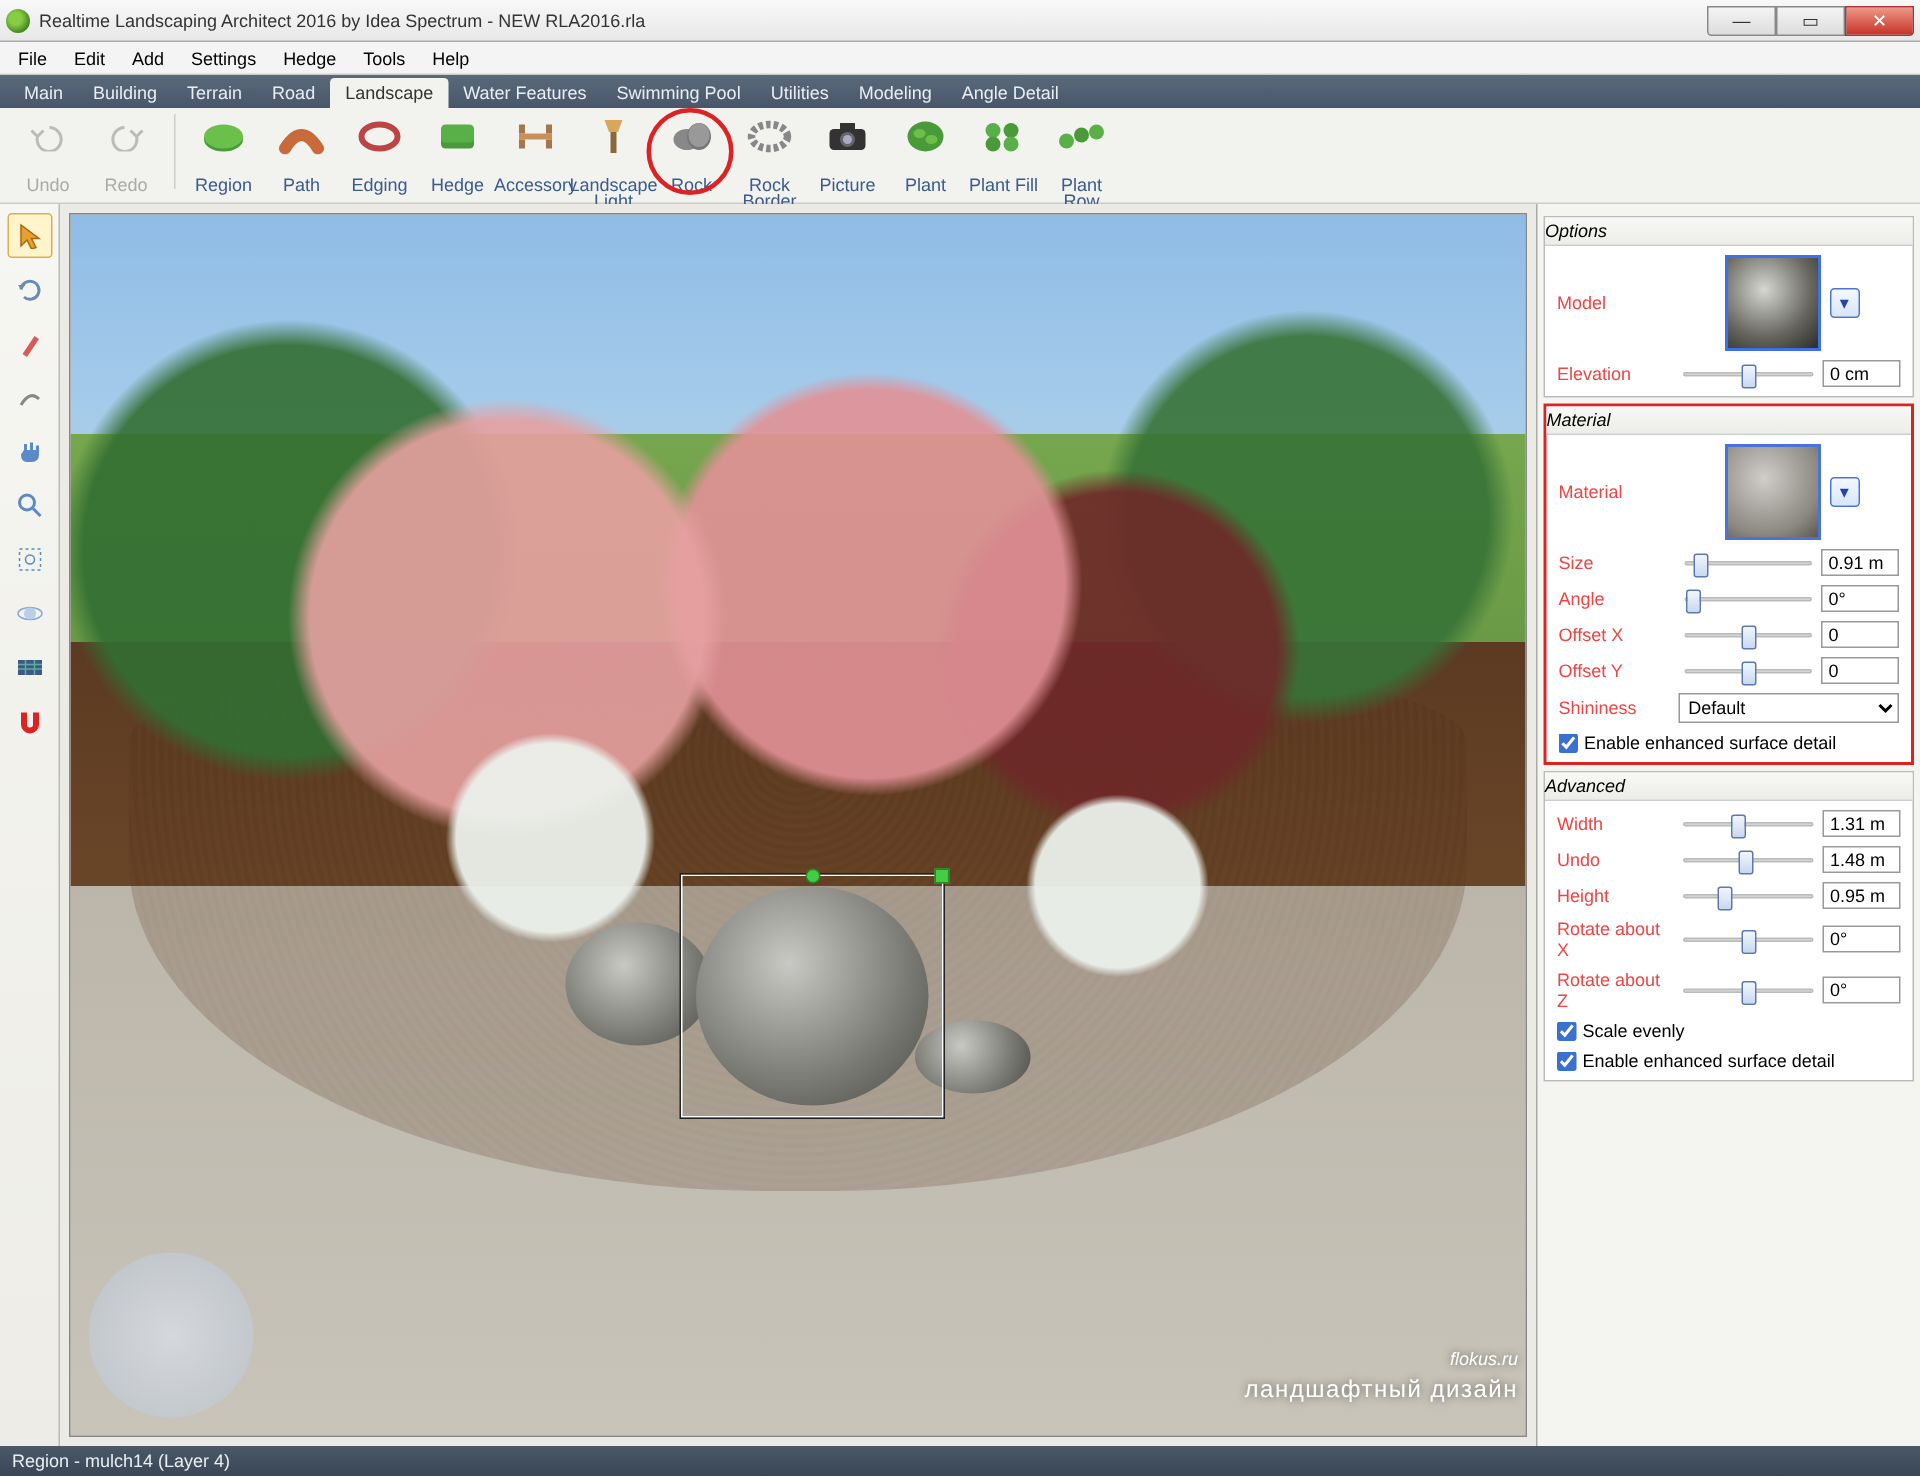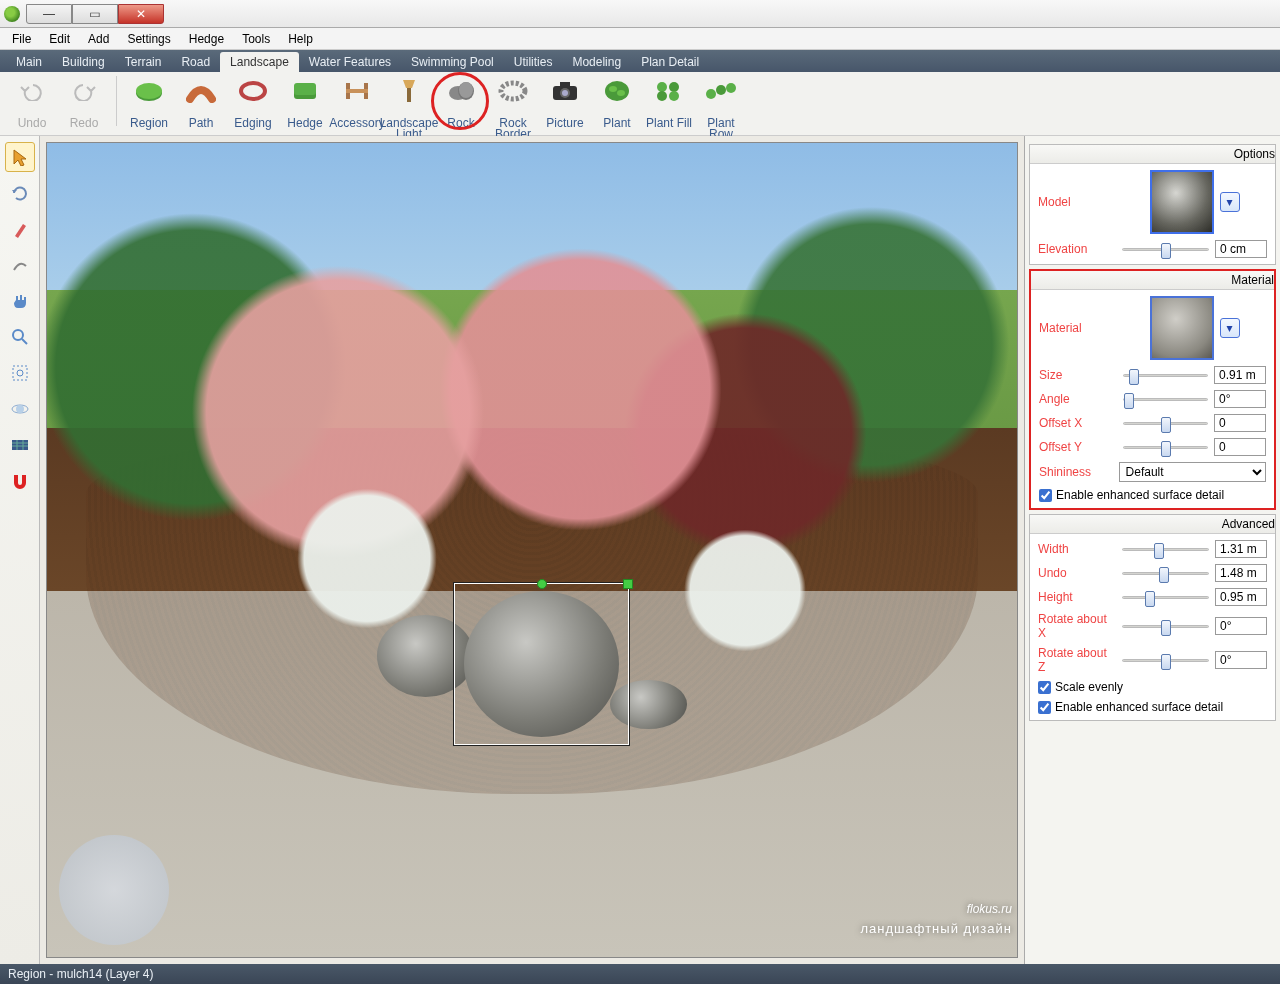--- a/index.html
+++ b/index.html
@@ -64,30 +64,30 @@
  repeating-radial-gradient(circle at 50% 20%, rgba(90,50,25,.6) 0 3px, rgba(70,40,20,.6) 3px 6px); opacity:.35; pointer-events:none;}
 .viewport .walknav { position:absolute; left:12px; bottom:12px; width:110px; height:110px; border-radius:50%; background:radial-gradient(circle,#d8dde5cc,#b8c2cfaa); }
 
 .viewtabs { height:28px; display:flex; align-items:center; padding:0 8px; gap:0; }
 .viewtab { padding:4px 12px; border:1px solid #9a9a90; background:linear-gradient(#fdfdfb,#e8e7e0); cursor:pointer; margin-right:-1px; border-radius:0 0 4px 4px; border-top:none; }
 .viewtab.active { background:#fff; font-weight:500; }
 .layer-sel { margin-left:auto; display:flex; align-items:center; gap:6px; }
 .layer-sel select { width:130px; height:20px; border:1px solid #888; background:#fff; }
 .layer-btn { width:24px; height:22px; border:1px solid #999; background:linear-gradient(#fafafa,#e4e4e0); display:flex; align-items:center; justify-content:center; cursor:pointer; border-radius:3px;}
 .watermark { position:absolute; right:12px; bottom:28px; color:#fff; font-family:Georgia,serif; font-size:32px; text-shadow:0 0 6px #0008; font-style:italic; pointer-events:none; text-align:right;}
-.watermark small { font-size:13px; display:block; letter-spacing:1px; font-style:normal;}
+.watermark small { font-size:16px; display:block; letter-spacing:1px; font-style:normal;}
 
 
 .rightpanel { width: 256px; background:#f4f4f0; border-left:1px solid #aaa; padding:4px; overflow:auto; }
 .panel-title { display:flex; align-items:center; gap:6px; font-size:14px; padding:4px 2px; }
 .panel-title .rockico { width:22px; height:20px; background:radial-gradient(circle at 40% 35%,#bbb,#666); border-radius:50%; }
 .help-btn { margin-left:auto; width:18px; height:18px; border:1px solid #7aa; background:linear-gradient(#e8f4ff,#c8e0f4); color:#246; display:flex; align-items:center; justify-content:center; border-radius:3px; cursor:pointer; font-size:11px;}
 .section { border:1px solid #bbb; background:#fff; margin-top:4px; }
 .section.hl { border:2px solid #d22; }
-.section-hdr { text-align:right; background:linear-gradient(#f8f8f6,#ecece8); border-bottom:1px solid #ccc; padding:2px 0; }
+.section-hdr { text-align:left; background:linear-gradient(#f8f8f6,#ecece8); border-bottom:1px solid #ccc; padding:2px 0;font-style:italic; }
 .section-body { padding:6px 8px; display:flex; flex-direction:column; gap:6px; }
 .row { display:flex; align-items:center; gap:6px; }
 .row label { width:78px; color:#ef4444; }
 .swatch-wrap { flex:1; display:flex; align-items:center; justify-content:center; gap:6px;}
 .swatch { width:64px; height:64px; border:2px solid #4a72d8; background:radial-gradient(circle at 40% 35%,#d0cec8,#8a8880 70%,#5a5852); }
 .swatch.model { background: radial-gradient(circle at 40% 35%,#c8c8c4,#6a6a64 60%,#3a3a36); filter:contrast(1.2);}
 .dd-btn { width:20px; height:20px; border:1px solid #4a72d8; background:linear-gradient(#f4f8ff,#d8e6fa); display:flex; align-items:center; justify-content:center; cursor:pointer; border-radius:3px; color:#24a;}
 .slider { flex:1; display:flex; align-items:center; }
 .slider-track { flex:1; height:3px; background:#d4d4d0; border:1px solid #bbb; border-radius:2px; position:relative; }
 .slider-thumb { position:absolute; top:-6px; width:10px; height:16px; background:linear-gradient(#f2f6fc,#c8d8f0); border:1px solid #5a7aae; border-radius:2px; transform:translateX(-50%); }
@@ -98,20 +98,21 @@
 
 .statusbar { height:20px; background:linear-gradient(#4a5868,#3a4656); color:#e8eef4; display:flex; align-items:center; padding:0 8px; font-size:11px;}
 
 svg { display:block; }
 </style>
 </head>
 <body>
 
 <div class="titlebar">
   <div class="titlebar-icon"></div>
+  <div class="titlebar-text">Realtime Landscaping Architect 2016 by Idea Spectrum - NEW RLA2016.rla</div>
   <div class="win-btns">
     <div class="win-btn min">—</div>
     <div class="win-btn">▭</div>
     <div class="win-btn close">✕</div>
   </div>
 </div>
 
 <div class="menubar">
   <span>File</span>
   <span>Edit</span>
@@ -125,21 +126,21 @@
 <div class="tabs">
   <div class="tab">Main</div>
   <div class="tab">Building</div>
   <div class="tab">Terrain</div>
   <div class="tab">Road</div>
   <div class="tab active">Landscape</div>
   <div class="tab">Water Features</div>
   <div class="tab">Swimming Pool</div>
   <div class="tab">Utilities</div>
   <div class="tab">Modeling</div>
-  <div class="tab">Plan Detail</div>
+  <div class="tab">Angle Detail</div>
 </div>
 
 <div class="toolbar">
   <div class="tool disabled">
       <div class="ico">
         <svg width="26" height="20">
           <path d="M14 4 A8 8 0 1 1 6 10 M6 10 l-4 -4 M6 10 l4 -4" stroke="#bbb" fill="none" stroke-width="2"></path>
         </svg>
       </div>
       <span>Undo</span>

